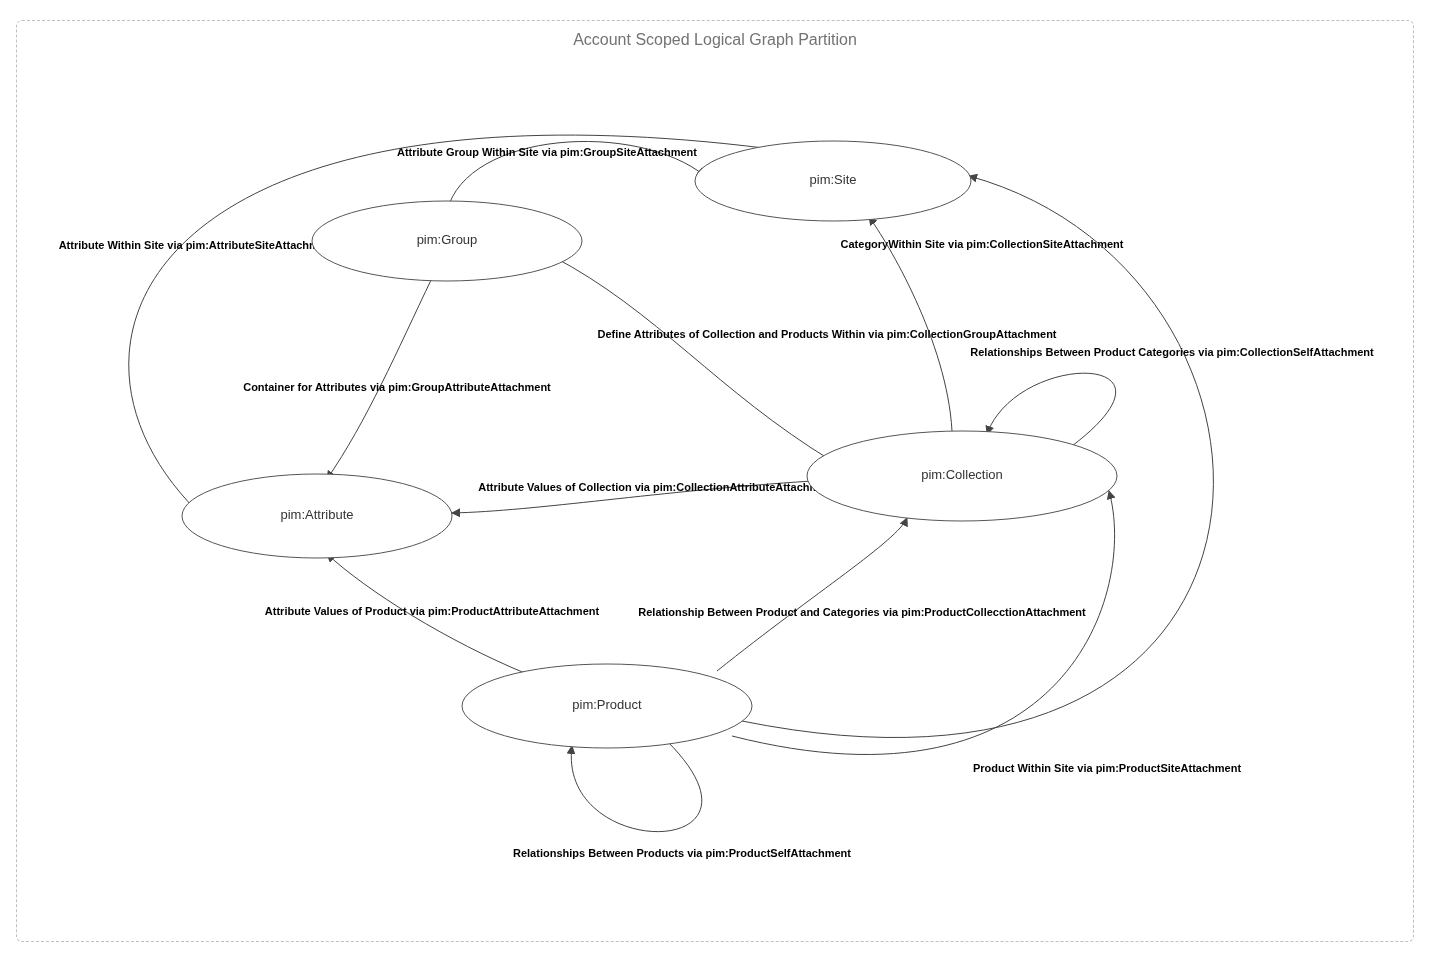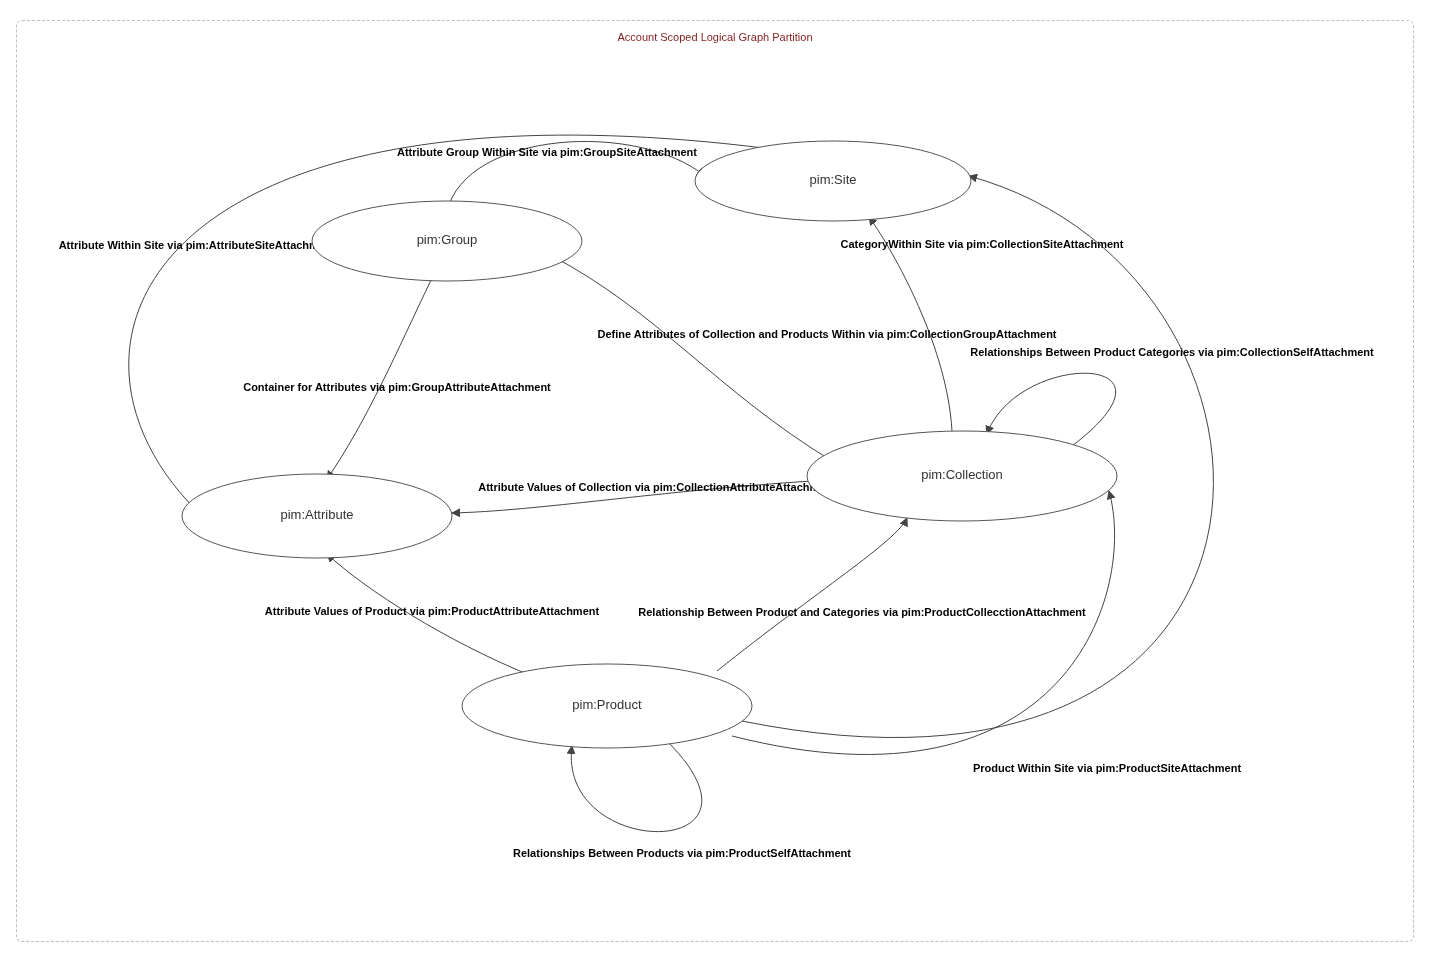--- a/index.html
+++ b/index.html
@@ -19,22 +19,22 @@
     height: 922px;
     border: 1px dashed #bfbfbf;
     border-radius: 6px;
     box-sizing: border-box;
   }
   .partition-title {
     position: absolute;
     top: 10px;
     left: 50%;
     transform: translateX(-50%);
-    font-size: 11px;
-    color: #7f1d1d;
+    font-size: 16px;
+    color: #737373;
     font-weight: 500;
     white-space: nowrap;
     text-align: right;
   }
   .node-label {
     font-size: 13px;
     fill: #333;
     text-anchor: middle;
     dominant-baseline: middle;
     font-family: inherit;

